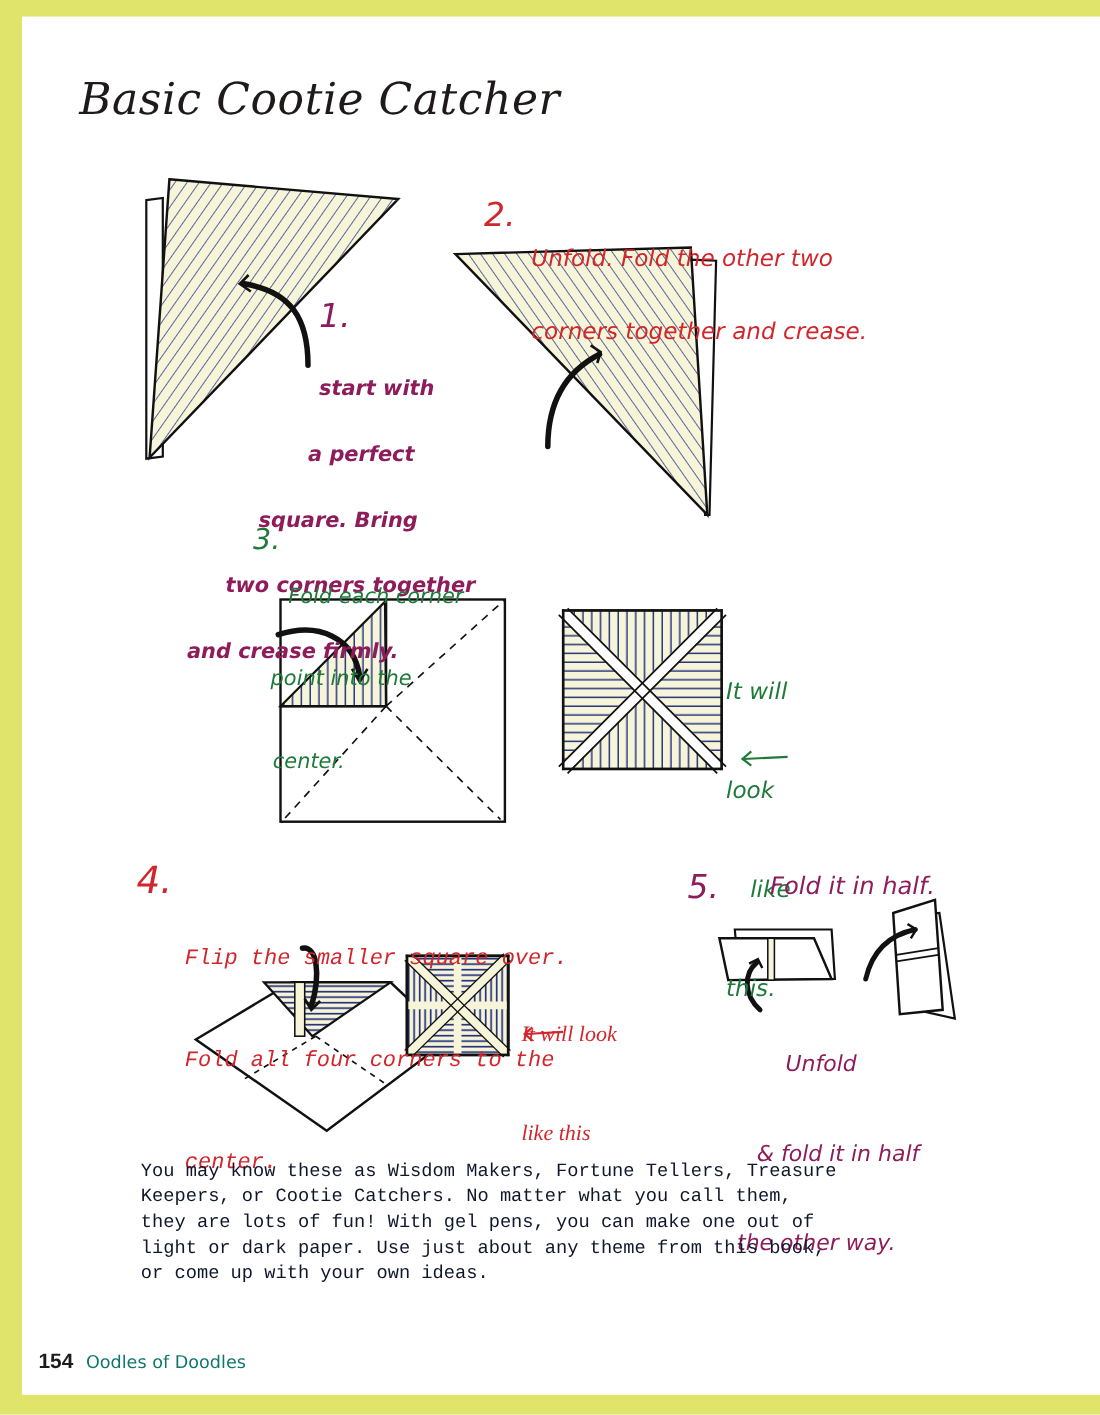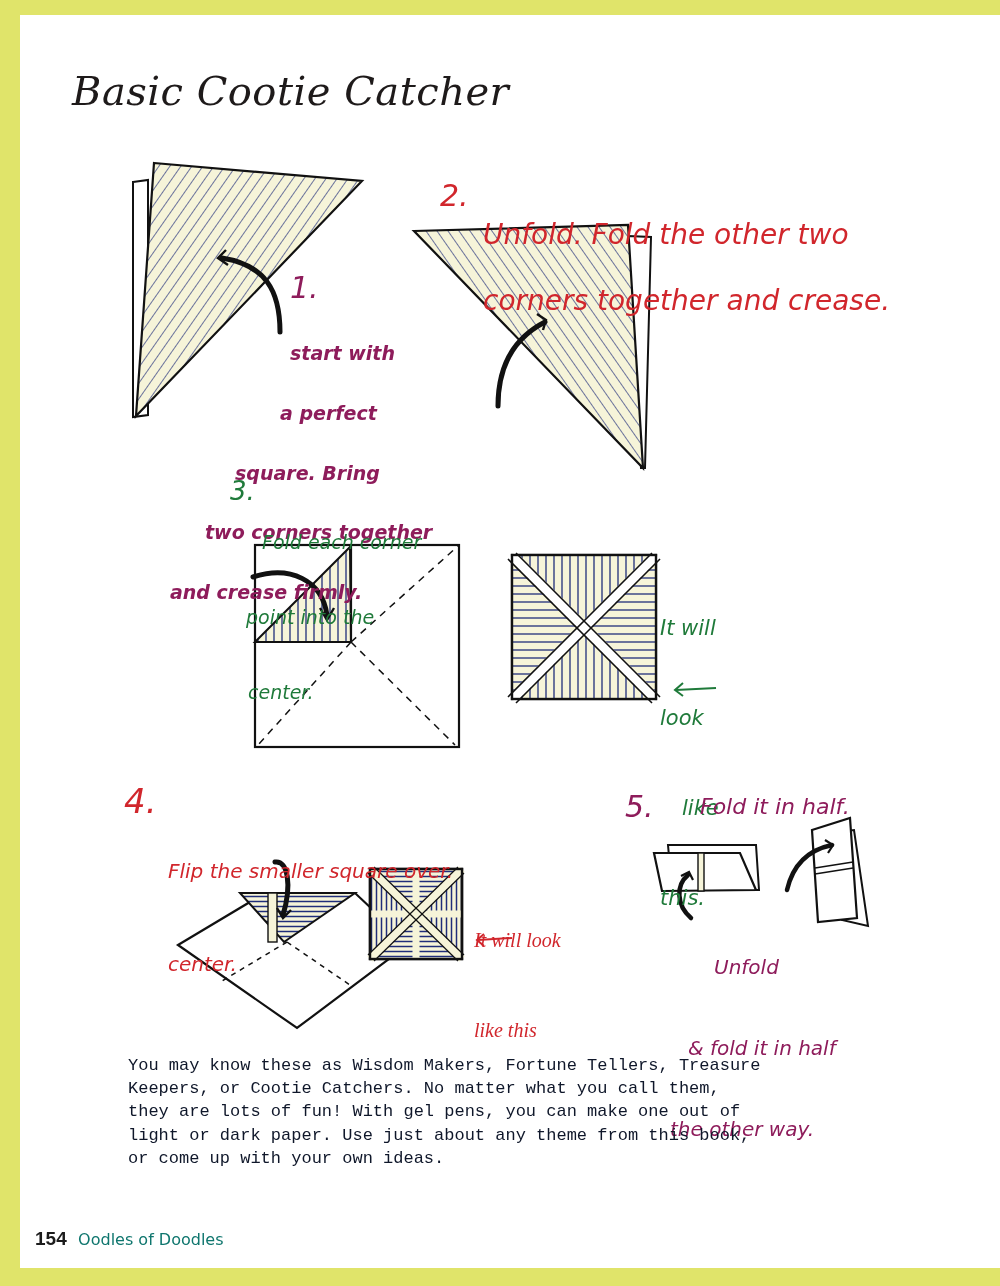--- a/index.html
+++ b/index.html
@@ -144,41 +144,42 @@
 <div class="hand plum" style="left:290px; top:272px; font-size:30px;">1.</div>
 <div class="hand plum" style="left:290px; top:304px; font-size:19px; text-align:left;font-weight:bold;">
   <div style="padding-left:0px;">start with</div>
   <div style="margin-left:-10px;">a perfect</div>
   <div style="margin-left:-55px;">square. Bring</div>
   <div style="margin-left:-85px;">two corners together</div>
   <div style="margin-left:-120px;">and crease firmly.</div>
 </div>
 
 <div class="hand red" style="left:440px; top:180px; font-size:30px;">2.</div>
-<div class="hand red" style="left:483px; top:180px; font-size:28px; line-height:22px;">
+<div class="hand red" style="left:483px; top:180px; font-size:21px; line-height:22px;">
   <div>Unfold. Fold the other two</div>
   <div>corners together and crease.</div>
 </div>
 
 <div class="hand green" style="left:230px; top:478px; font-size:26px;">3.</div>
 <div class="hand green" style="left:262px; top:480px; font-size:19px; line-height:25px;">
   <div>Fold each corner</div>
   <div style="margin-left:-16px;">point into the</div>
   <div style="margin-left:-14px;">center.</div>
 </div>
 <div class="hand green" style="left:660px; top:553px; font-size:21px; line-height:30px;">
   <div>It will</div>
   <div>look</div>
   <div style="margin-left:22px;">like</div>
   <div>this.</div>
 </div>
 
 <div class="hand red" style="left:124px; top:784px; font-size:34px;">4.</div>
-<div class="hand red" style="left:168px; top:794px; font-size:20px; line-height:31px;">
+<div class="hand red" style="left:168px; top:794px; font-size:20px; line-height:31px;font-family:Liberation Mono, monospace;">
   <div>Flip the smaller square over.</div>
+  <div>Fold all four corners to the</div>
   <div>center.</div>
 </div>
 <div class="hand red" style="left:474px; top:865px; font-size:20px; line-height:30px;font-family:Liberation Serif, serif;">
   <div>It will look</div>
   <div>like this</div>
 </div>
 
 <div class="hand plum" style="left:625px; top:791px; font-size:30px;">5.</div>
 <div class="hand plum" style="left:700px; top:795px; font-size:22px;">Fold it in half.</div>
 <div class="hand plum" style="left:714px; top:900px; font-size:20px; line-height:27px;">

